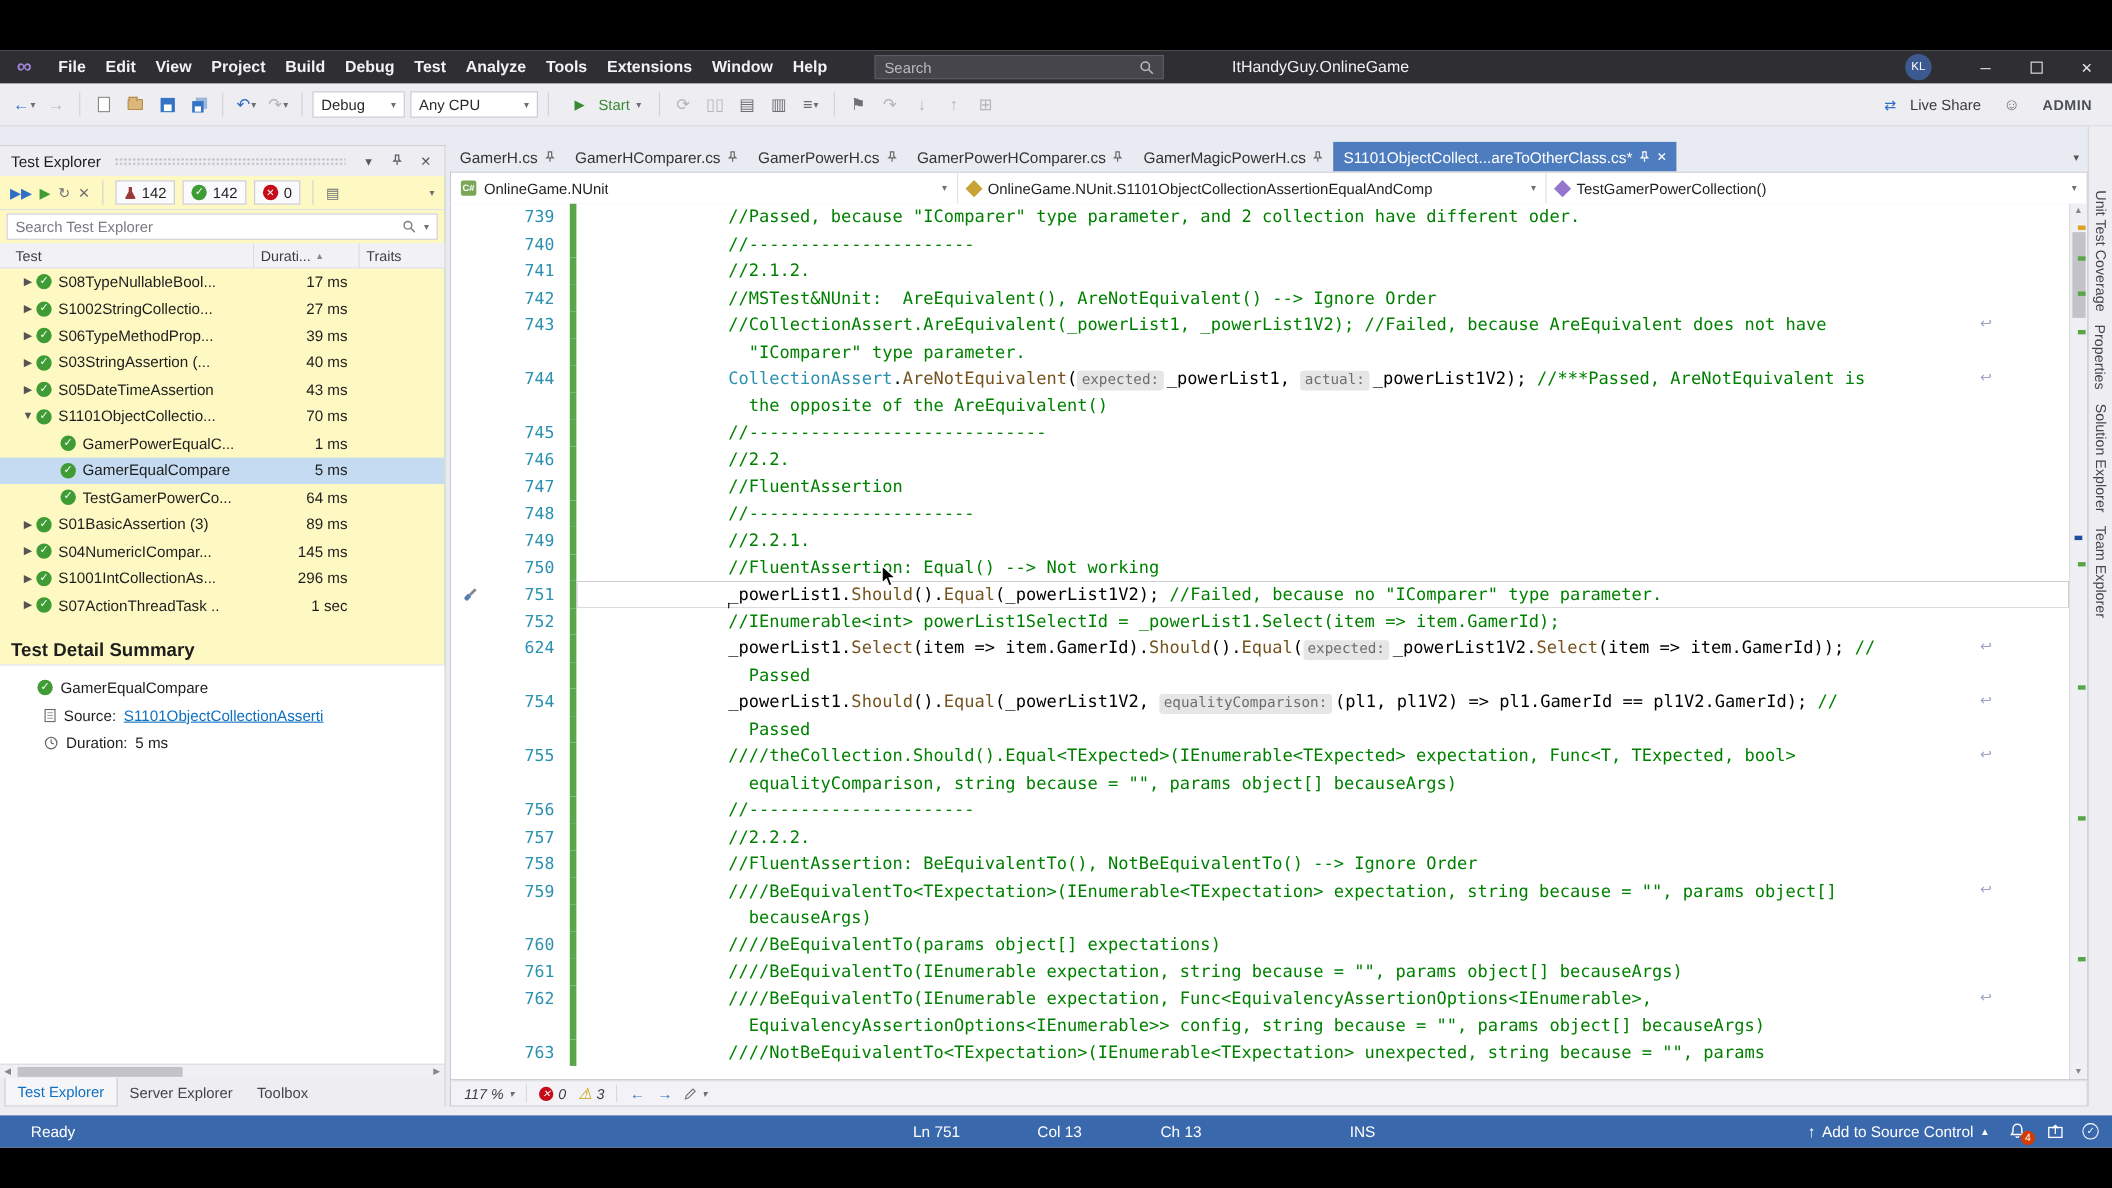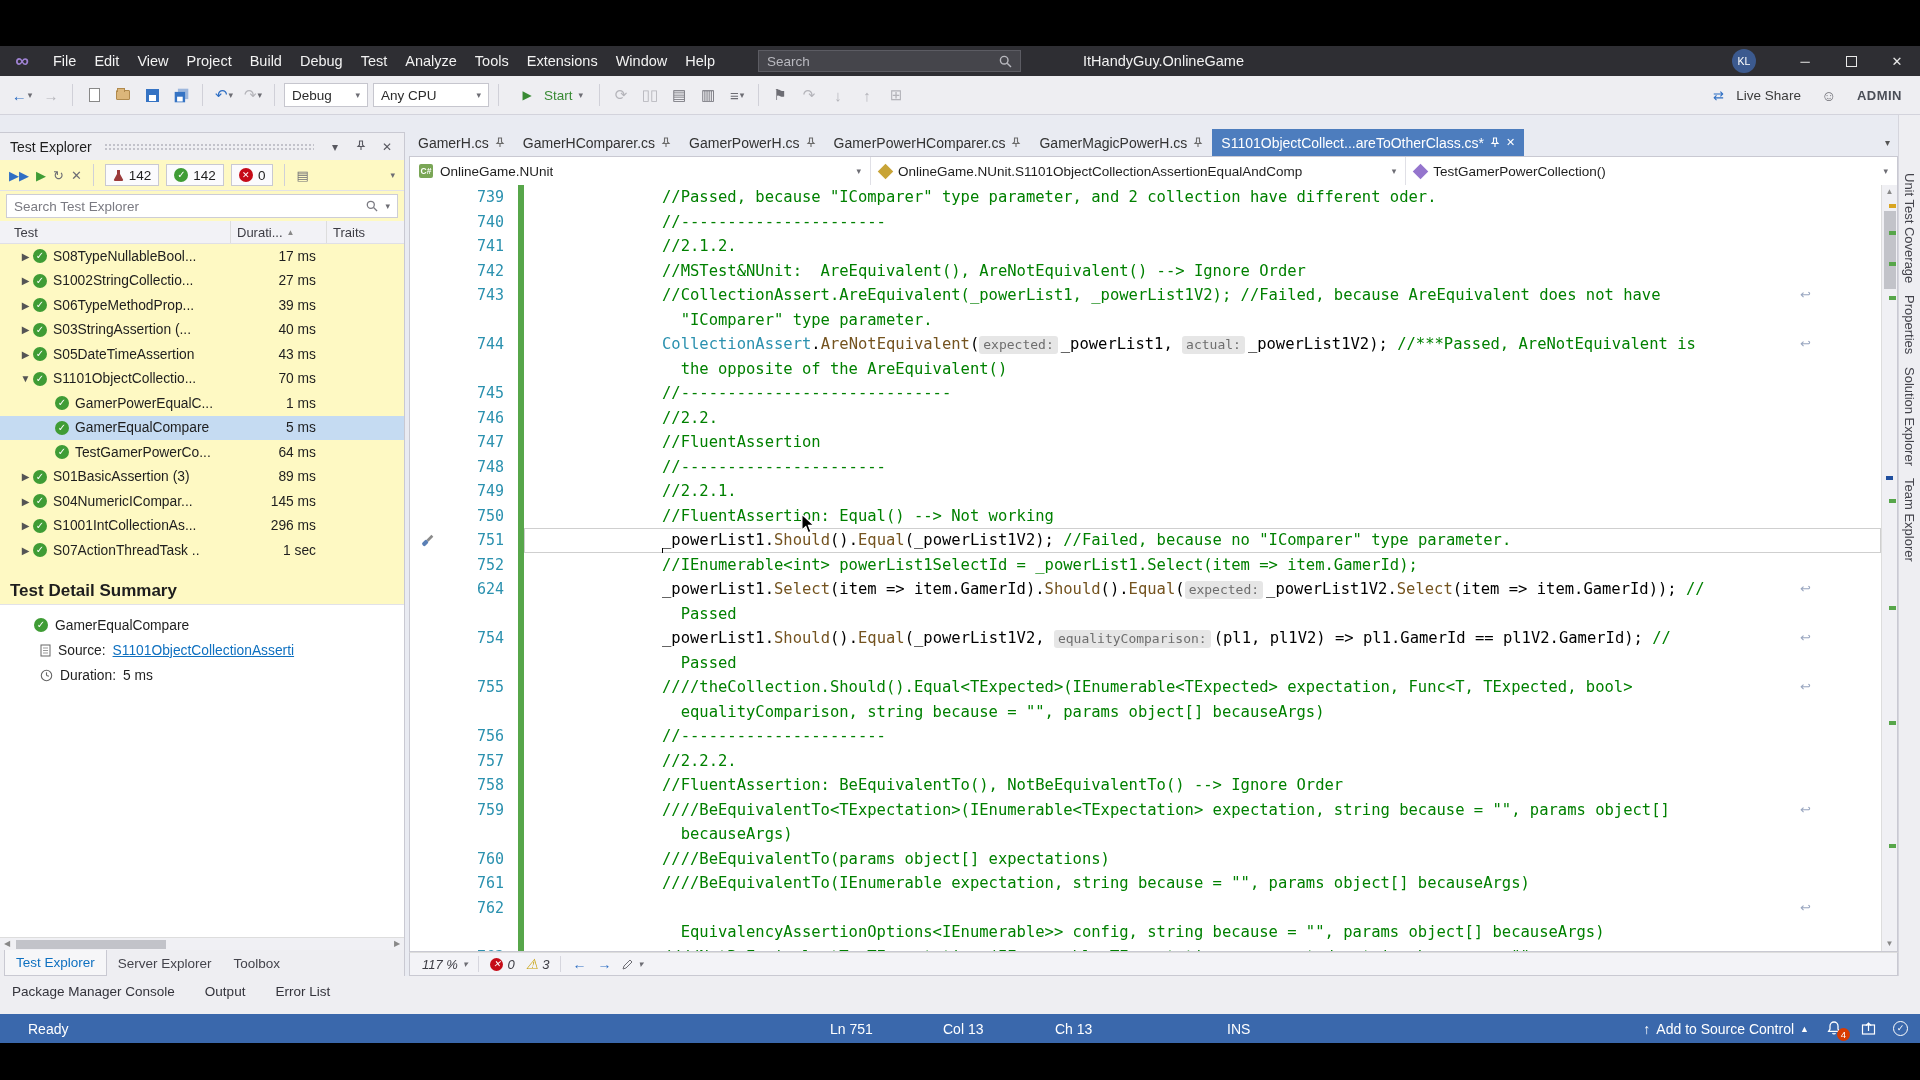--- a/index.html
+++ b/index.html
@@ -5,21 +5,21 @@
   * { margin:0; padding:0; box-sizing:border-box; }
   html,body { background:#000; }
   .screen { position:relative; width:1920px; height:1080px; background:#000; overflow:hidden;
             font-family:"Liberation Sans", sans-serif; -webkit-font-smoothing:antialiased; }
   .vs { position:absolute; top:46px; left:0; width:1920px; height:997px; display:flex; flex-direction:column; background:#eeeef2; }
 
   
   .titlebar { height:30px; background:#2e2e33; display:flex; align-items:center; color:#f2f2f2; font-size:14.5px; flex:none; }
   .vslogo { width:44px; text-align:center; color:#a083d4; font-size:19px; font-weight:bold; }
   .menus { display:flex; height:100%; align-items:center; }
-  .menu { padding:12px 9px; height:100%; display:flex; align-items:center; cursor:default; }
+  .menu { padding:12px 9px; height:100%; display:flex; align-items:center; cursor:default;font-weight:bold; }
   .tsearch { width:263px; height:22px; margin-left:34px; background:#45454b; border:1px solid #5c5c63; display:flex; align-items:center; padding:0 8px; color:#b9b9bf; font-size:13.5px; }
   .tsearch .ph { flex:1; }
   .solname { margin-left:62px; color:#f2f2f2; }
   .tb-right { margin-left:auto; display:flex; align-items:center; height:100%; }
   .avatar { width:24px; height:24px; border-radius:50%; background:#3c5a8f; color:#fff; font-size:10.5px; display:flex; align-items:center; justify-content:center; margin-right:26px; }
   .winbtn { width:46px; height:100%; display:flex; align-items:center; justify-content:center; font-size:13px; color:#e8e8e8; }
   .maxbox { width:11px; height:11px; border:1.2px solid #e8e8e8; display:inline-block; }
 
   
   .toolbar { height:39px; flex:none; display:flex; align-items:center; padding:0 10px; gap:5px; background:#eeeef2; border-bottom:1px solid #d3d3dc; }
@@ -668,21 +668,21 @@
               <div class="crow">
                 <span class="gmargin"></span>
                 <span class="gnum">761</span>
                 <span class="gbar"></span>
                 <span class="ltext"><span class="sc s-c">            ////BeEquivalentTo(IEnumerable expectation, string because = "", params object[] becauseArgs)</span></span>
               </div>
               <div class="crow">
                 <span class="gmargin"></span>
                 <span class="gnum">762</span>
                 <span class="gbar"></span>
-                <span class="ltext"><span class="wrapg">↩</span></span>
+                <span class="ltext"><span class="sc s-c">            ////BeEquivalentTo(IEnumerable expectation, Func&lt;EquivalencyAssertionOptions&lt;IEnumerable&gt;,</span><span class="wrapg">↩</span></span>
               </div>
               <div class="crow">
                 <span class="gmargin"></span>
                 <span class="gnum"></span>
                 <span class="gbar"></span>
                 <span class="ltext"><span class="sc s-c">              EquivalencyAssertionOptions&lt;IEnumerable&gt;&gt; config, string because = "", params object[] becauseArgs)</span></span>
               </div>
               <div class="crow">
                 <span class="gmargin"></span>
                 <span class="gnum">763</span>
@@ -732,25 +732,20 @@
       </div>
 
       <div class="right-strip">
         <span class="vtab">Unit Test Coverage</span>
         <span class="vtab">Properties</span>
         <span class="vtab">Solution Explorer</span>
         <span class="vtab">Team Explorer</span>
       </div>
     </div>
 
-    <div class="bottom-tabs2">
-      <span>Package Manager Console</span>
-      <span>Output</span>
-      <span>Error List</span>
-    </div>
 
     <div class="status-wrap">
       <div class="status">
         <span class="st" style="left:28px">Ready</span>
         <span class="st" style="left:830px">Ln 751</span>
         <span class="st" style="left:943px">Col 13</span>
         <span class="st" style="left:1055px">Ch 13</span>
         <span class="st" style="left:1227px">INS</span>
         <div class="st-right">
           <span style="display:flex;align-items:center;gap:6px">

